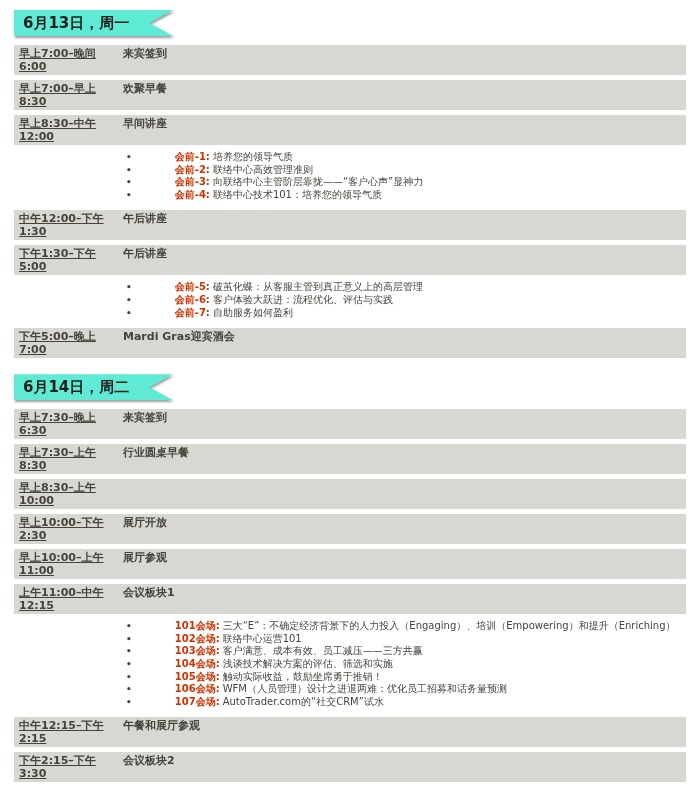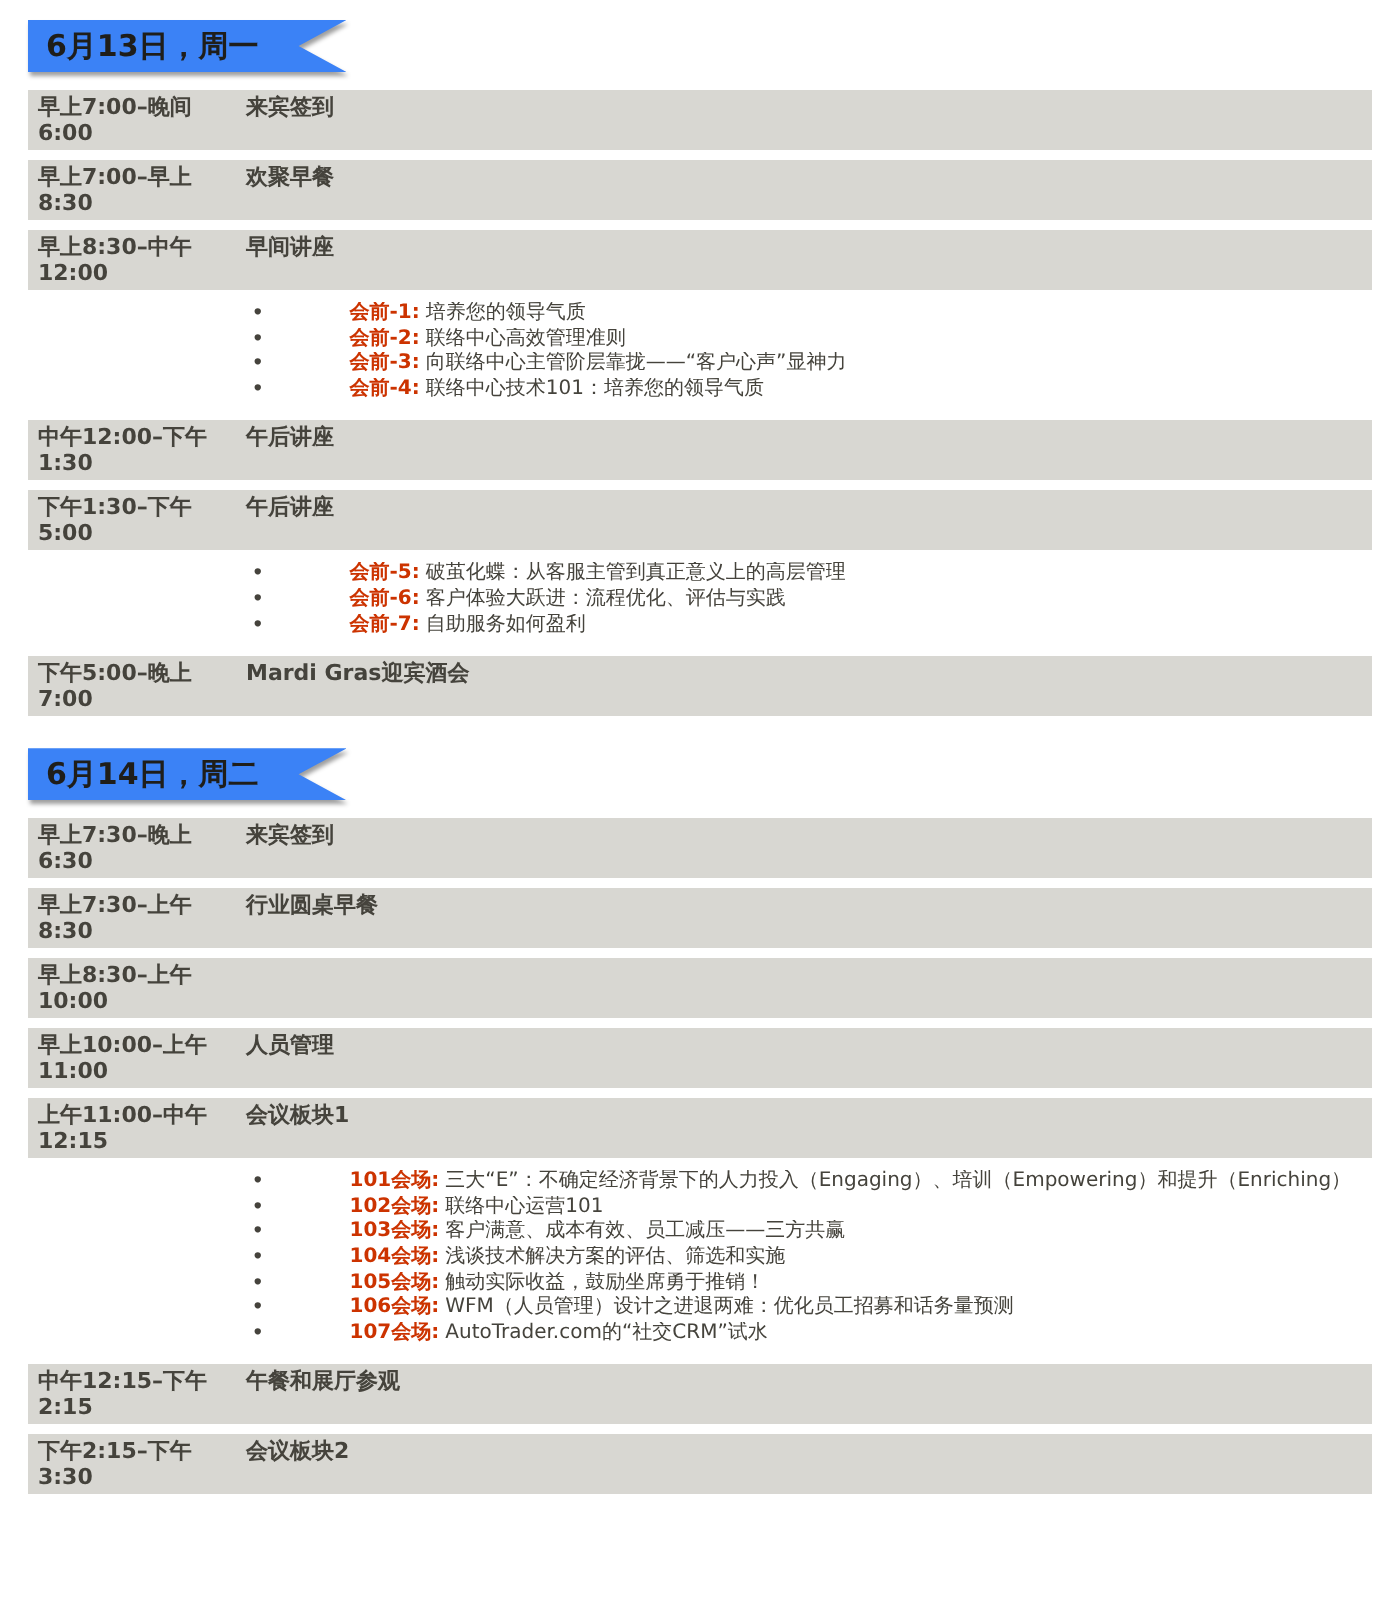--- a/index.html
+++ b/index.html
@@ -3,39 +3,39 @@
 <meta charset="utf-8">
 <style>
   html,body{margin:0;padding:0;background:#ffffff;}
   body{width:700px;font-family:"DejaVu Sans","Liberation Sans",sans-serif;}
   .wrap{padding:10px 14px 24px 14px;}
   .day{margin:0 0 4px 0;}
   .day + .day{margin-top:16px;}
   .banner-wrap{filter:drop-shadow(1px 2px 1px rgba(0,0,0,0.38));display:inline-block;margin:0 0 9px 0;}
   .banner{
     display:inline-block;
-    background:#3b82f6;
+    background:#5eead4;
     color:#1f1e1a;
     font-weight:bold;
     font-size:15px;
     line-height:16px;
     padding:5px 44px 5px 9px;
     clip-path:polygon(0 0,100% 0,calc(100% - 24px) 50%,100% 100%,0 100%);
   }
   .row{
     display:flex;
     background:#d8d7d2;
     margin-bottom:5px;
     padding:2px 6px 2px 5px;
     font-size:11px;
     font-weight:bold;
     color:#45433c;
     line-height:13px;
   }
-  .time{width:104px;flex:none;letter-spacing:0;}
+  .time{width:104px;flex:none;letter-spacing:0;text-decoration:underline;}
   .title{flex:1;}
   ul.bullets{
     list-style:none;
     margin:1px 0 4px 0;
     padding:1px 4px 5px 112px;
   }
   ul.bullets li{
     font-size:10px;
     line-height:11.6px;
     color:#45433c;
@@ -81,22 +81,25 @@
       </div></section>
     <section class="day"><div class="banner-wrap"><div class="banner">6月14日，周二</div></div><div class="row">
         <span class="time">早上7:30–晚上6:30</span>
         <span class="title">来宾签到</span>
       </div><div class="row">
         <span class="time">早上7:30–上午8:30</span>
         <span class="title">行业圆桌早餐</span>
       </div><div class="row">
         <span class="time">早上8:30–上午10:00</span>
       </div><div class="row">
+        <span class="time">早上10:00–下午2:30</span>
+        <span class="title">展厅开放</span>
+      </div><div class="row">
         <span class="time">早上10:00–上午11:00</span>
-        <span class="title">人员管理</span>
+        <span class="title">展厅参观</span>
       </div><div class="row">
         <span class="time">上午11:00–中午12:15</span>
         <span class="title">会议板块1</span>
       </div><ul class="bullets">
         <li><span class="dot">•</span><span class="lbl">101会场:</span><span class="txt">三大“E”：不确定经济背景下的人力投入（Engaging）、培训（Empowering）和提升（Enriching）</span></li>
         <li><span class="dot">•</span><span class="lbl">102会场:</span><span class="txt">联络中心运营101</span></li>
         <li><span class="dot">•</span><span class="lbl">103会场:</span><span class="txt">客户满意、成本有效、员工减压——三方共赢</span></li>
         <li><span class="dot">•</span><span class="lbl">104会场:</span><span class="txt">浅谈技术解决方案的评估、筛选和实施</span></li>
         <li><span class="dot">•</span><span class="lbl">105会场:</span><span class="txt">触动实际收益，鼓励坐席勇于推销！</span></li>
         <li><span class="dot">•</span><span class="lbl">106会场:</span><span class="txt">WFM（人员管理）设计之进退两难：优化员工招募和话务量预测</span></li>

